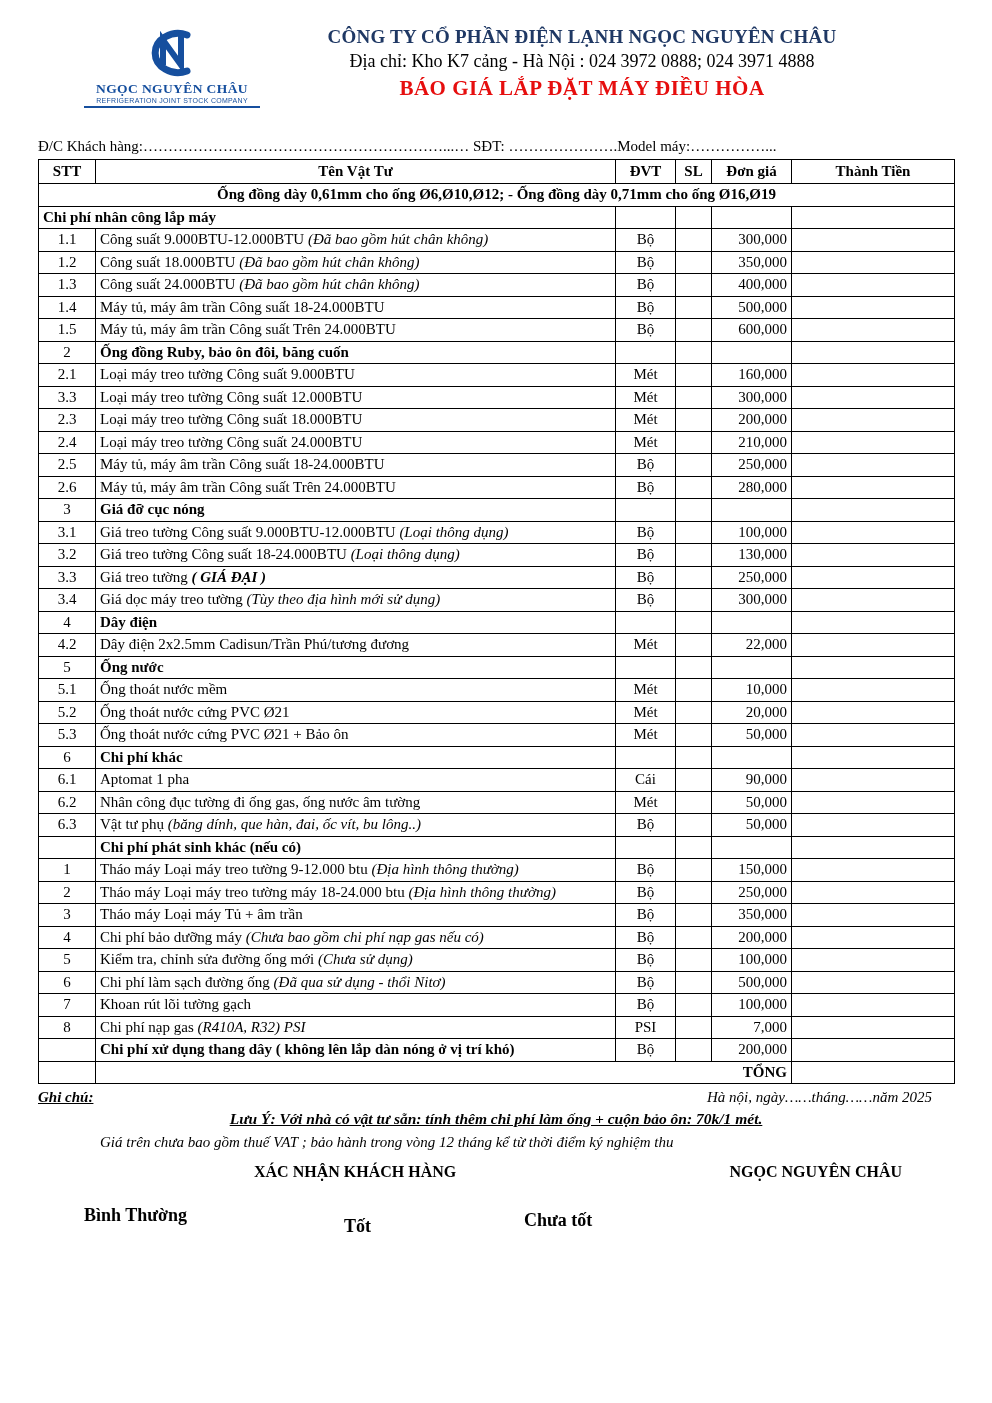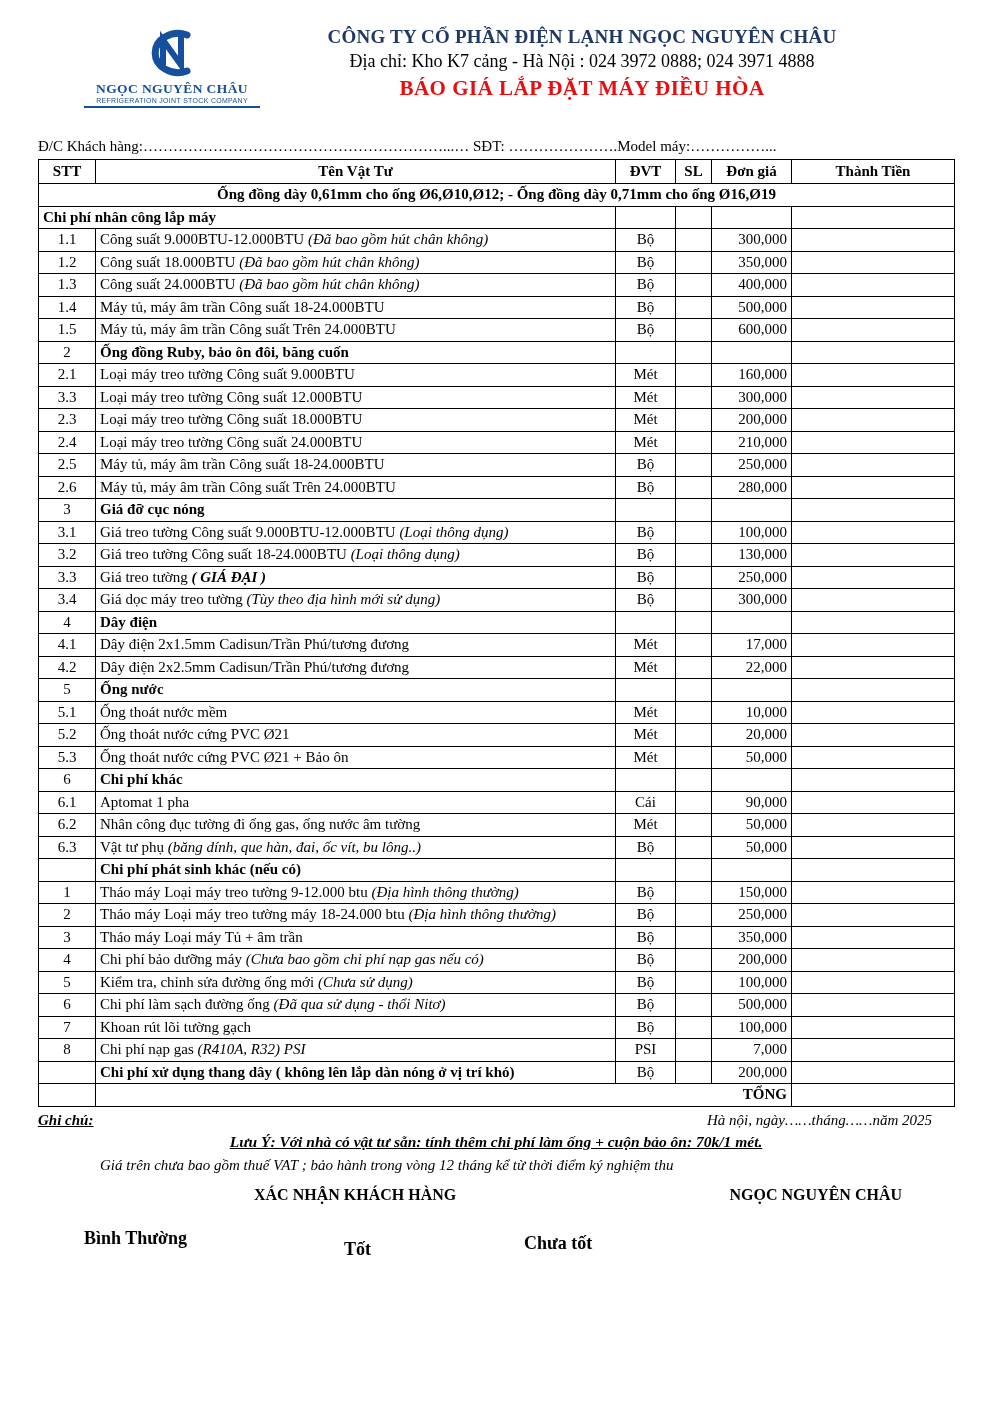--- a/index.html
+++ b/index.html
@@ -251,28 +251,20 @@
         </tr>
         <tr>
           <td class="c-stt">4</td>
           <td class="c-name sec-name"><span>Dây điện</span></td>
           <td class="c-dvt"></td>
           <td class="c-sl"></td>
           <td class="c-price"></td>
           <td class="c-total"></td>
         </tr>
         <tr>
-          <td class="c-stt">4.1</td>
-          <td class="c-name"><span>Dây điện 2x1.5mm Cadisun/Trần Phú/tương đương</span></td>
-          <td class="c-dvt">Mét</td>
-          <td class="c-sl"></td>
-          <td class="c-price">17,000</td>
-          <td class="c-total"></td>
-        </tr>
-        <tr>
           <td class="c-stt">4.2</td>
           <td class="c-name"><span>Dây điện 2x2.5mm Cadisun/Trần Phú/tương đương</span></td>
           <td class="c-dvt">Mét</td>
           <td class="c-sl"></td>
           <td class="c-price">22,000</td>
           <td class="c-total"></td>
         </tr>
         <tr>
           <td class="c-stt">5</td>
           <td class="c-name sec-name"><span>Ống nước</span></td>

